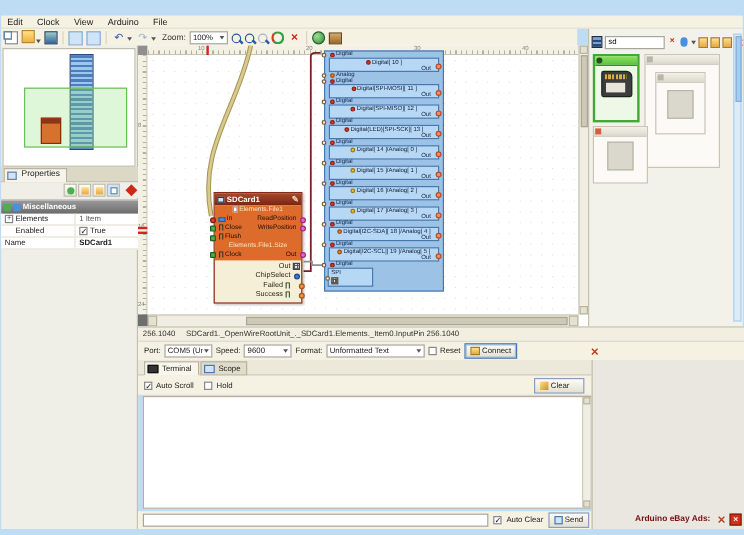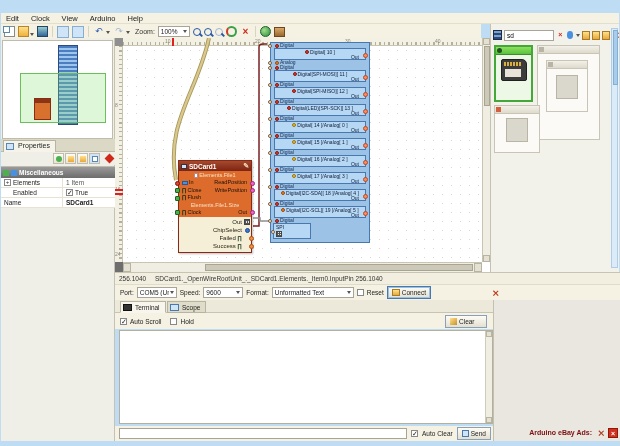--- a/index.html
+++ b/index.html
@@ -169,21 +169,21 @@
 <body>
 
 <div id="win">
 
 
   <div class="menubar">
     <span class="menu-item">Edit</span>
     <span class="menu-item">Clock</span>
     <span class="menu-item">View</span>
     <span class="menu-item">Arduino</span>
-    <span class="menu-item">Help</span>
+    <span class="menu-item">File</span>
   </div>
 
   <div class="toolbar">
     <i class="tico ico-page"></i>
     <span><i class="tico ico-folder"></i><i class="caret"></i></span>
     <i class="tico ico-save"></i>
     <i class="tsep"></i>
     <span class="toggle">
         <i></i>
       </span>

